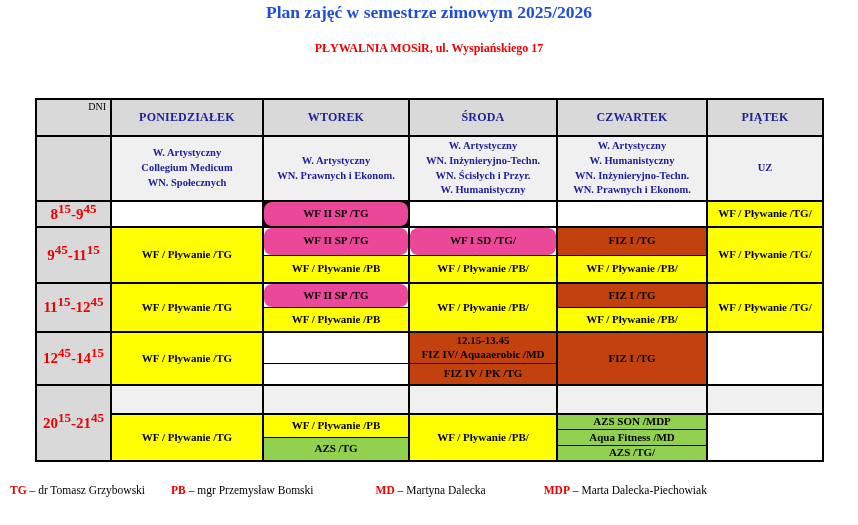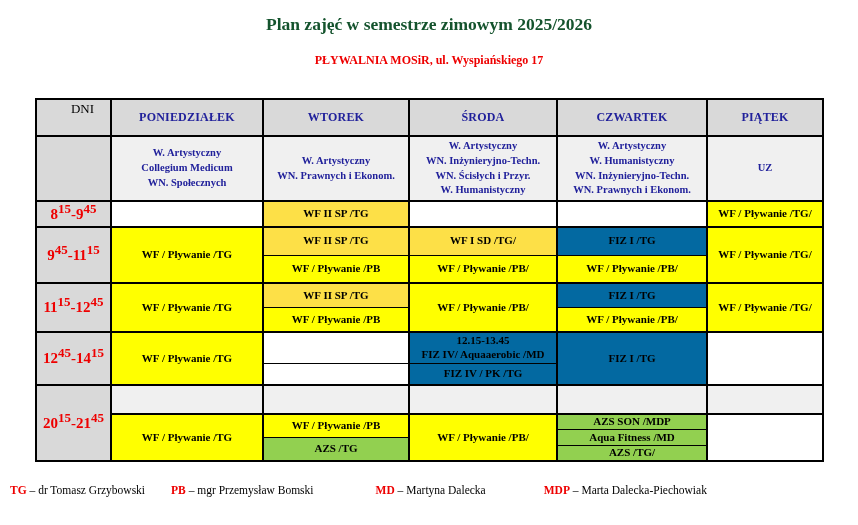--- a/index.html
+++ b/index.html
@@ -1,44 +1,44 @@
 <!DOCTYPE html>
 <html><head>
 <meta charset="utf-8">
 <style>
   * { margin:0; padding:0; box-sizing:border-box; }
   html,body { width:858px; height:525px; background:#fff; overflow:hidden;
               font-family:"Liberation Serif", serif; }
   .page { width:858px; height:525px; position:relative; }
 
-  .title { text-align:center; padding-top:14px; font-size:17.5px; font-weight:bold; color:#14532d; }
+  .title { text-align:center; padding-top:2px; font-size:17.5px; font-weight:bold; color:#1d4ed8; }
   .subtitle { text-align:center; margin-top:18px; font-size:12px; font-weight:bold; color:#ee0000; }
 
   .schedule {
     position:absolute; left:35px; top:98px;
     display:grid;
     grid-template-columns:73px 150px 144px 146px 148px 114px;
     grid-template-rows:35px 63px 24px 54px 47px 51px 27px 45px;
     gap:2px;
     background:#000; border:1px solid #000; padding:1px;
   }
   .cell { background:#fff; display:flex; align-items:center; justify-content:center;
           text-align:center; overflow:hidden; }
   .bg-gray   { background:#d9d9d9; }
   .bg-light  { background:#f0f0f0; }
   .bg-yellow { background:#ffff00; }
-  .bg-orange { background:#fde047; }
-  .bg-pink   { background:#0369a1; }
+  .bg-orange { background:#ec4899;border-radius:8px; }
+  .bg-pink   { background:#c2410c; }
   .bg-green  { background:#92d050; }
 
   .dayhead { font-size:12px; font-weight:bold; color:#21219b; letter-spacing:.2px; }
   .faculty { font-size:10.5px; font-weight:bold; color:#21219b; line-height:1.4;
              white-space:pre-line; }
   .corner { flex-direction:column; align-items:stretch; justify-content:space-between;
-            font-size:13px; color:#000; padding:1px 16px; }
+            font-size:10px; color:#000; padding:1px 4px; }
   .corner .dni  { text-align:right; }
   .corner .godz { text-align:left;margin-top:32px; }
 
   .timecell { font-size:15px; font-weight:bold; color:#ee0000; }
   .timecell sup { font-size:13px; vertical-align:super; line-height:0; }
 
   .ctext { font-size:11px; font-weight:bold; color:#000; line-height:1.25; white-space:pre-line; }
 
   .split { flex-direction:column; align-items:stretch; justify-content:stretch; padding:0; }
   .sub { flex:1; display:flex; align-items:center; justify-content:center; text-align:center; }

